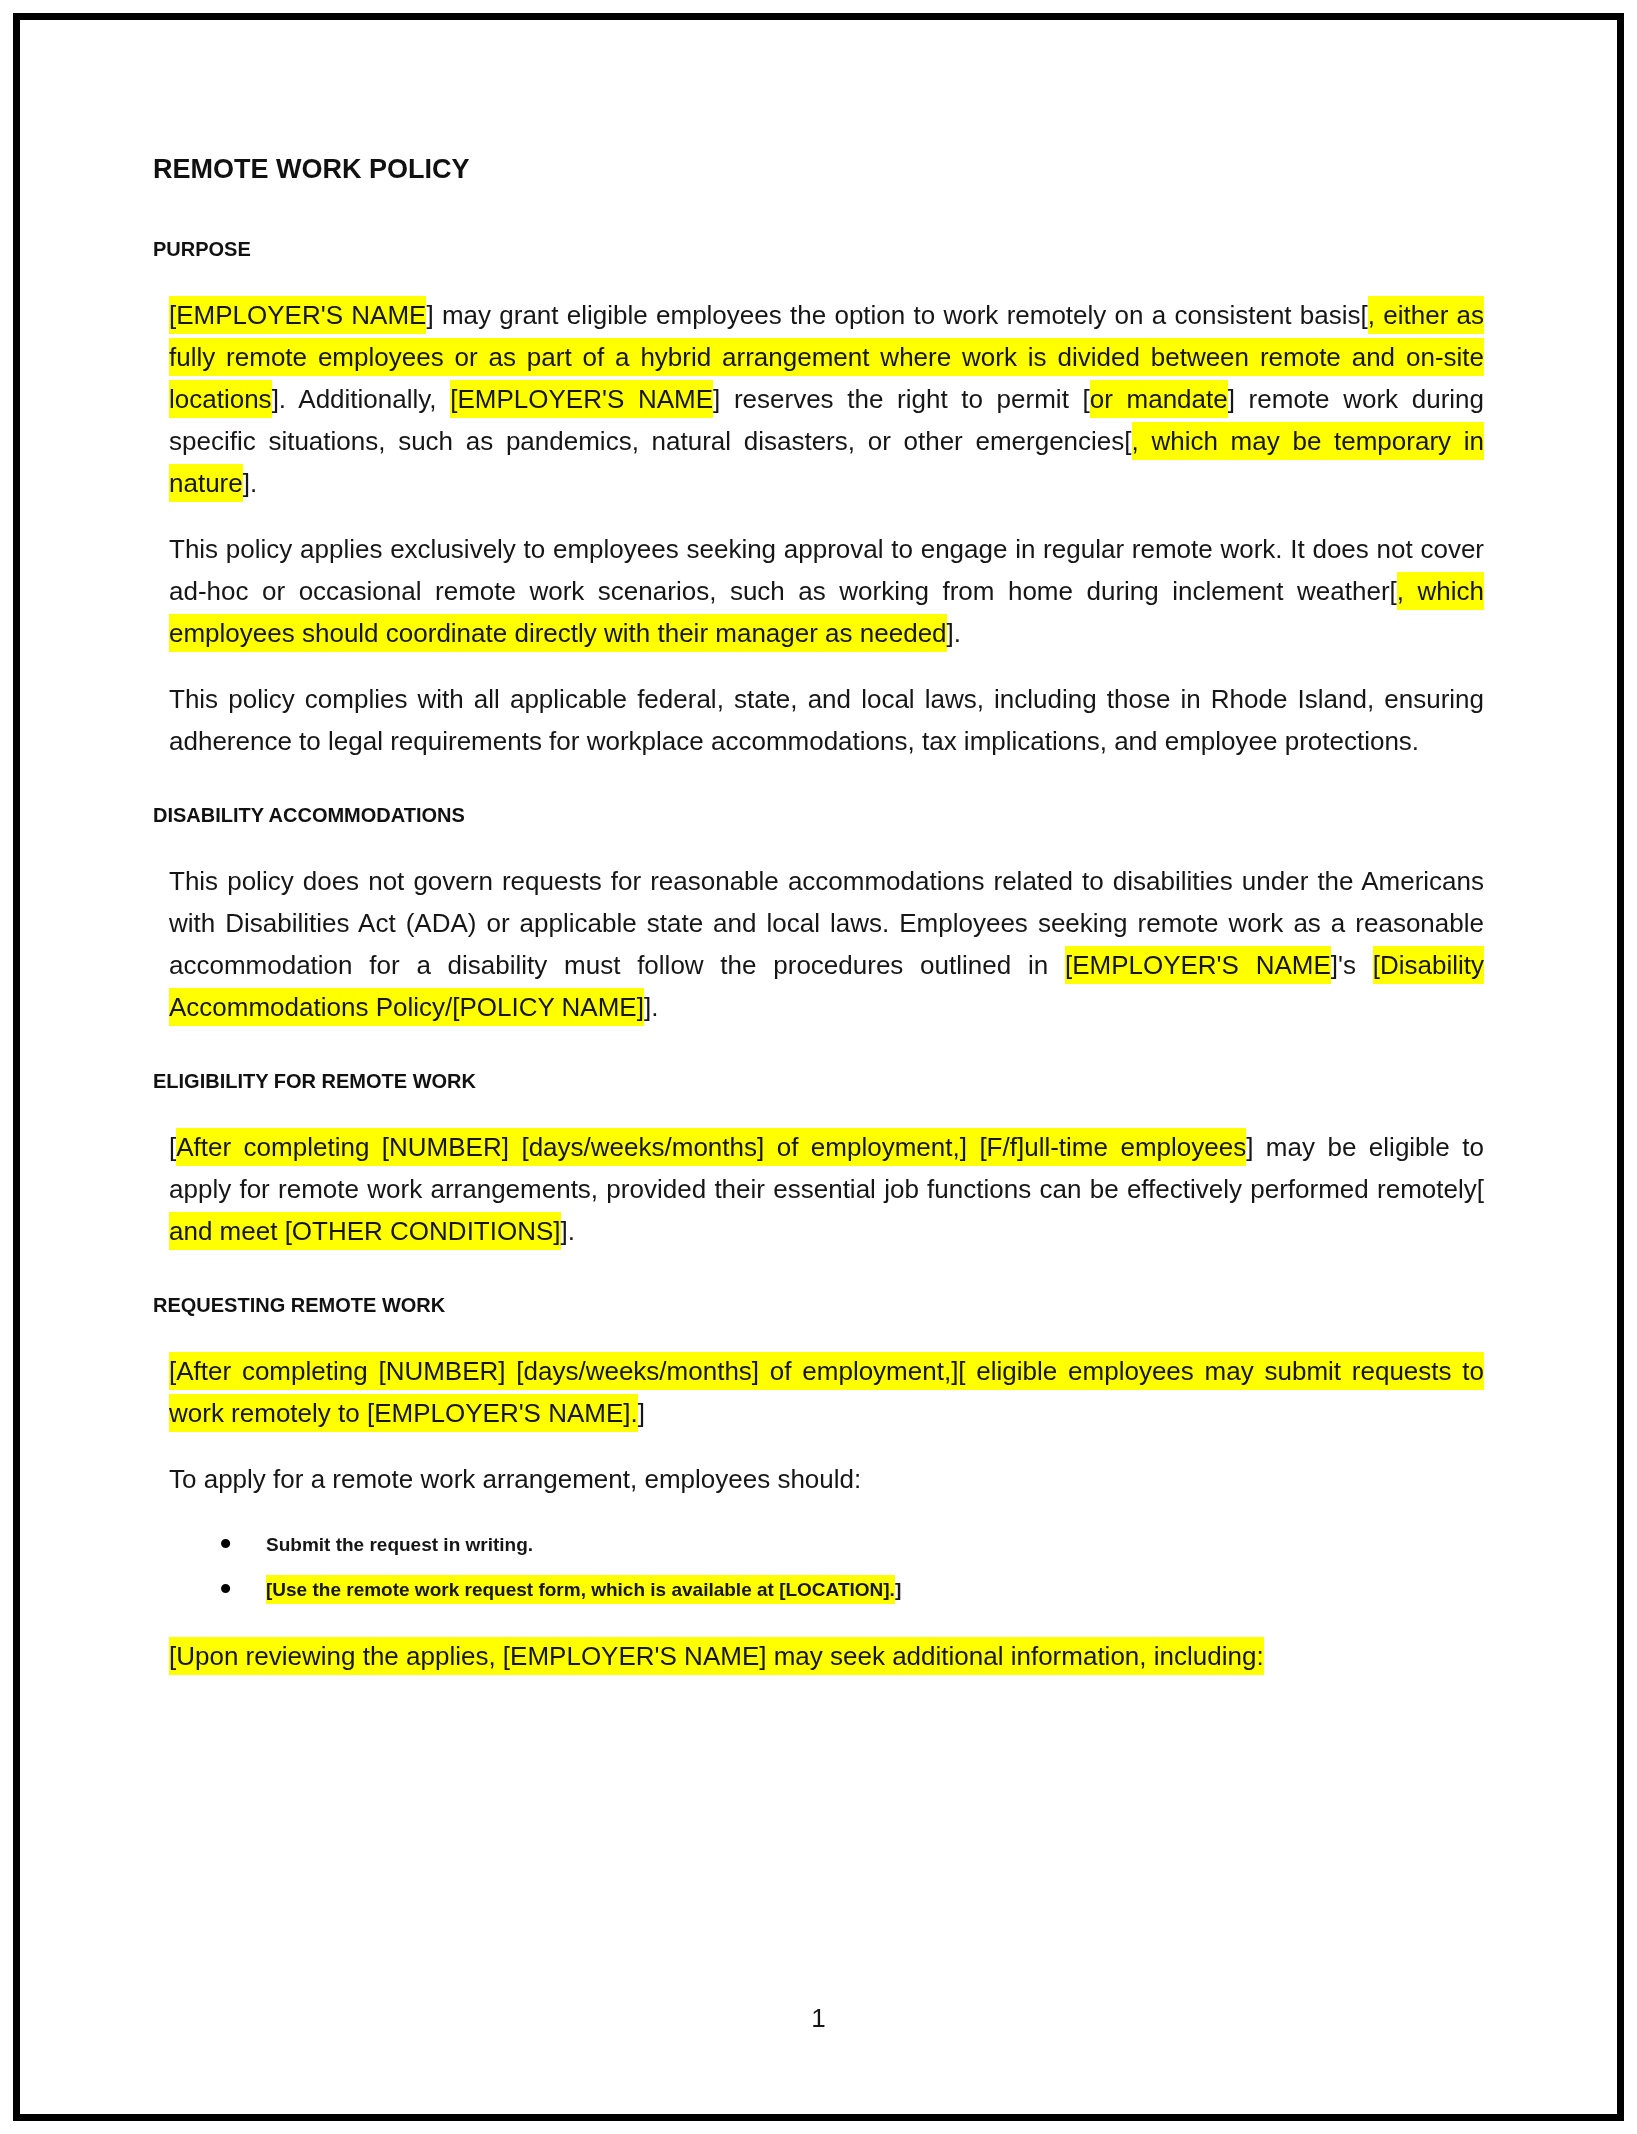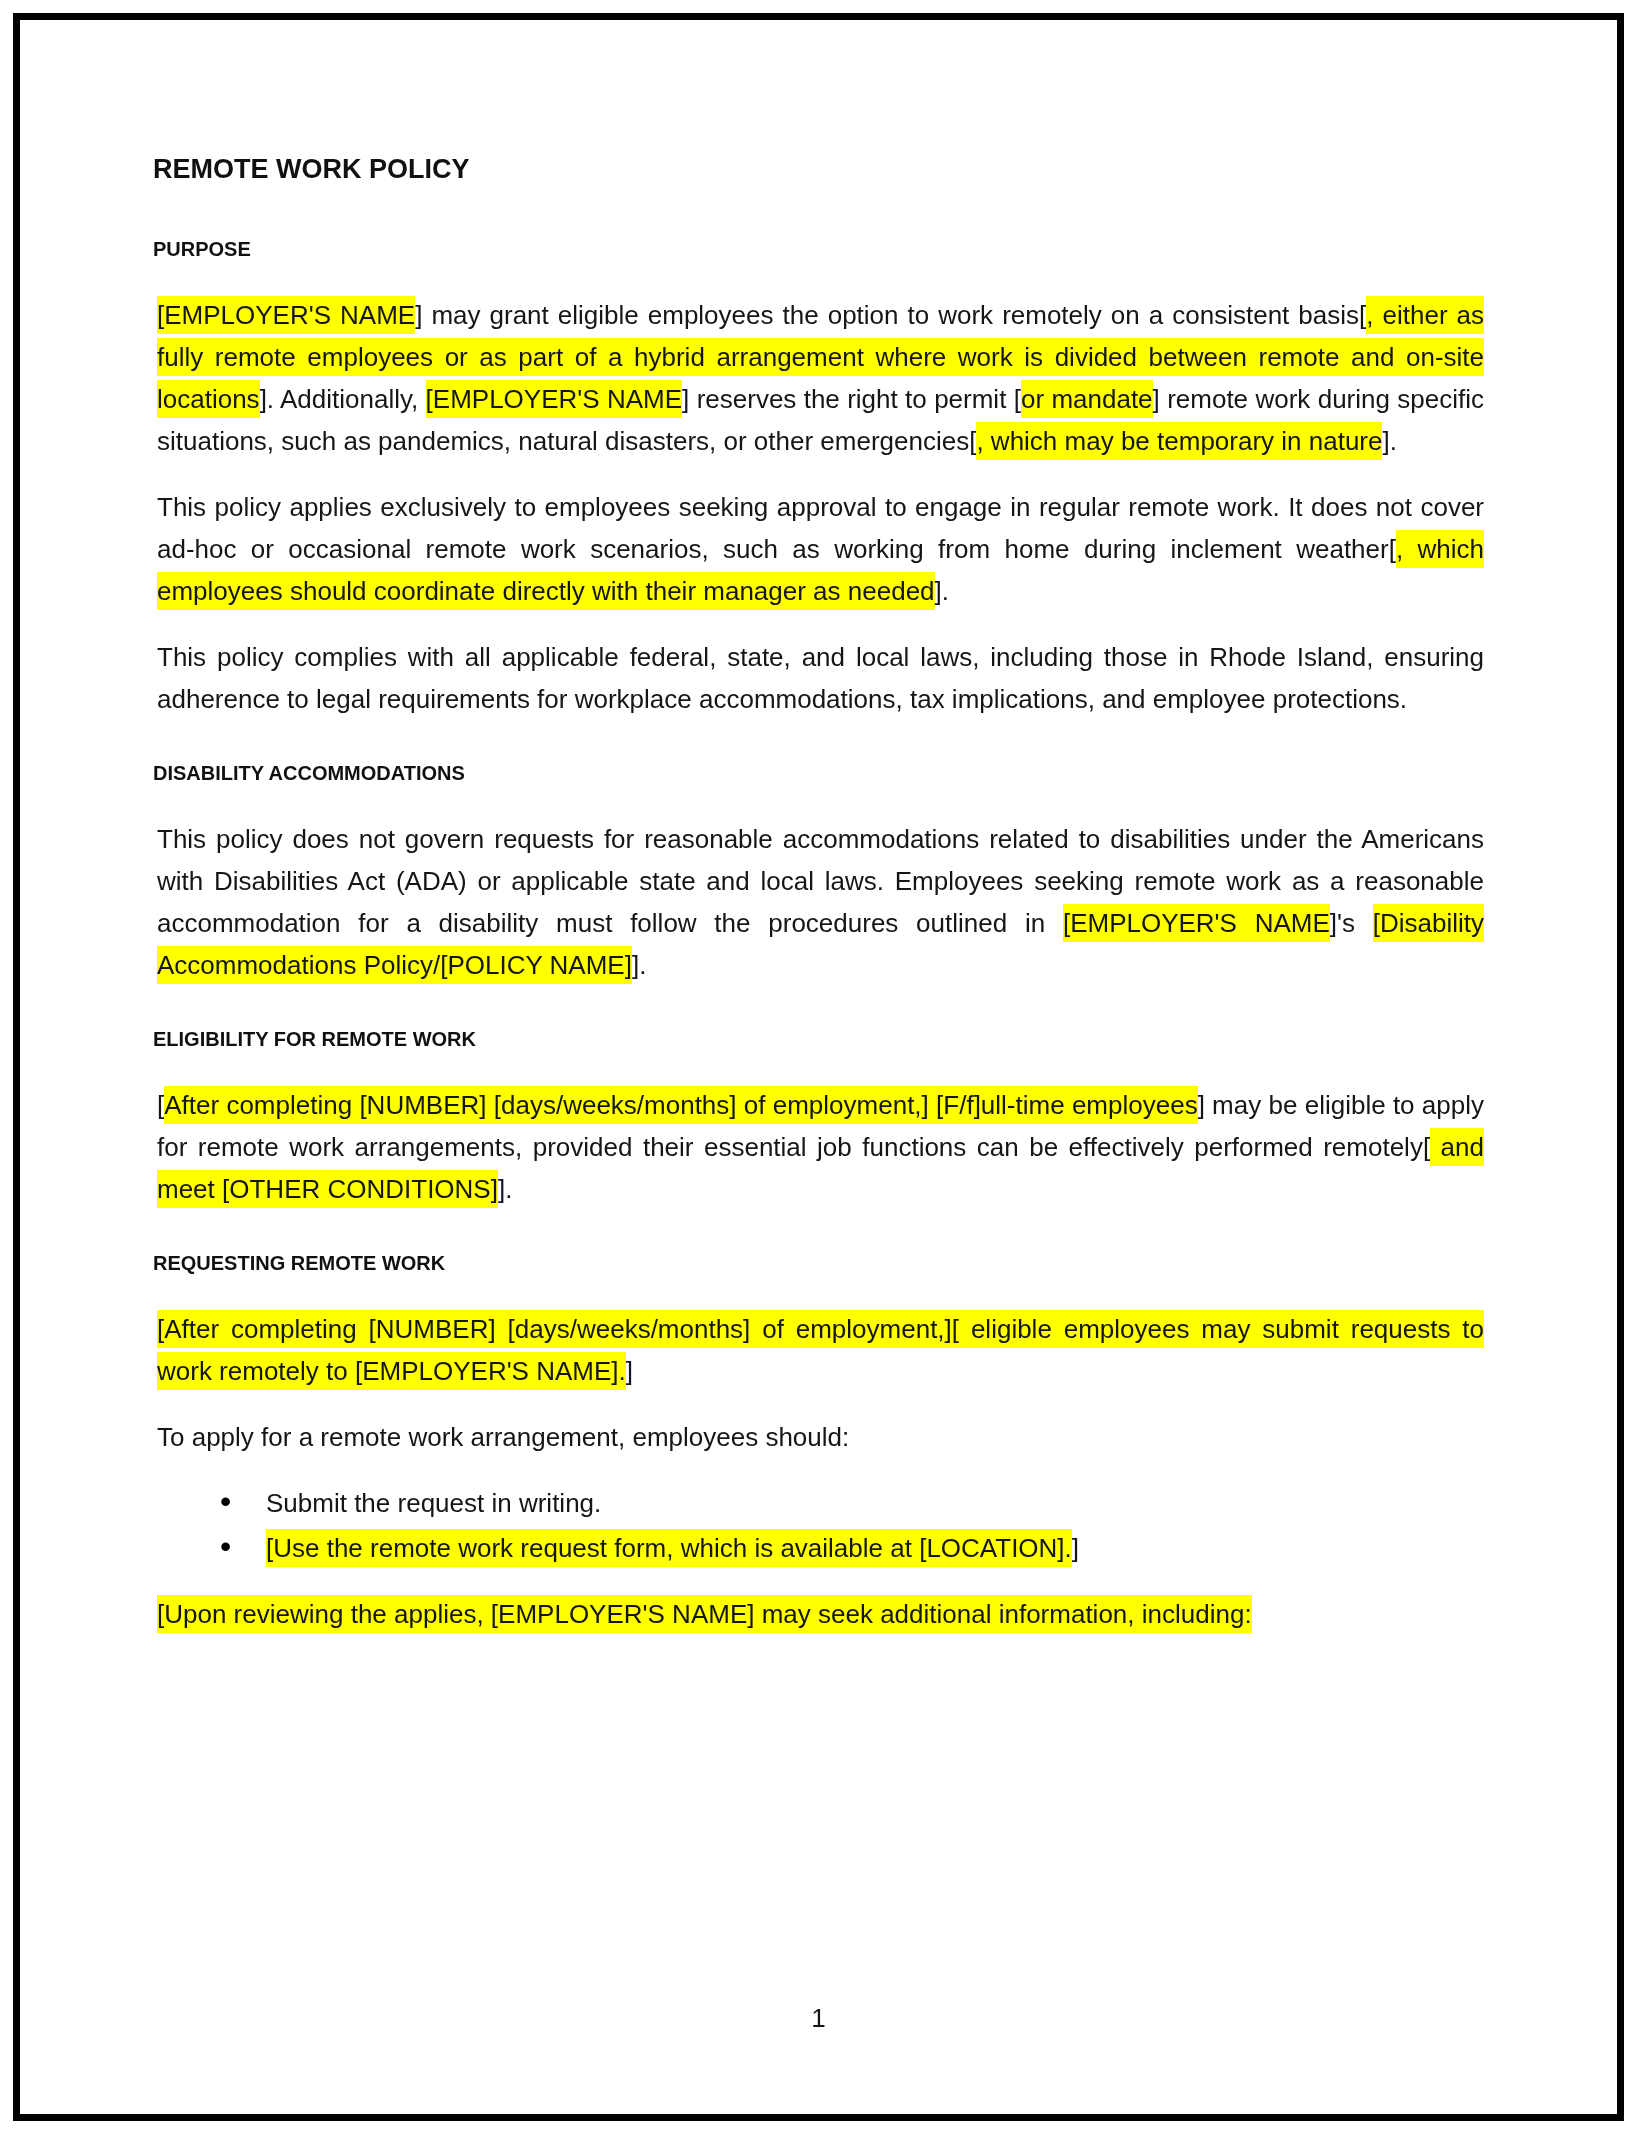--- a/index.html
+++ b/index.html
@@ -37,33 +37,34 @@
     font-weight: 700;
     font-size: 20px;
     line-height: 42px;
     margin: 32px 0 24px 0;
     color: #111111;
   }
   .para {
     font-size: 26px;
     line-height: 42px;
     text-align: justify;
-    margin: 0 0 24px 4px;
+    margin: 0 0 24px 16px;
   }
   ul.bullets {
     list-style: none;
     margin: 0 0 24px 0;
     padding: 0 0 0 113px;
   }
   ul.bullets li {
     position: relative;
-    font-size: 26px;
+    font-size: 19px;
     line-height: 42px;
     text-align: justify;
     margin: 0 0 3px 0;
+    font-weight: bold;
   }
   ul.bullets li::before {
     content: "\2022";
     position: absolute;
     left: -46px;
     top: -2px;
     font-size: 32px;
     color: #000000;
   }
   .hl {

